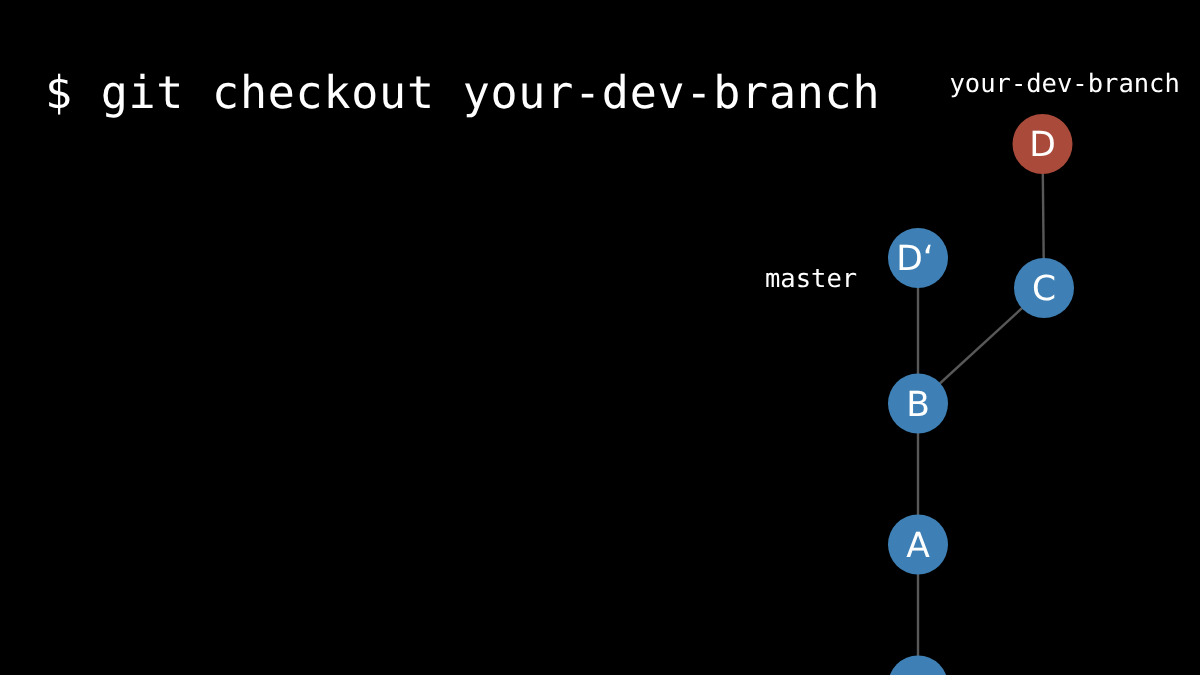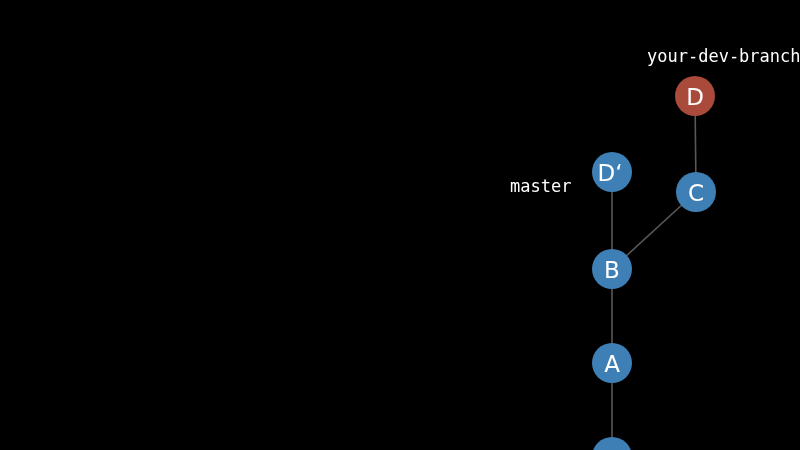--- a/index.html
+++ b/index.html
@@ -59,33 +59,34 @@
   
   .branch-label {
     position: absolute;
     font-family: "DejaVu Sans Mono", "Liberation Mono", monospace;
     font-size: 17px;
     line-height: 21px;
     color: #ffffff;
     white-space: pre;
   }
   #label-your-dev-branch {
-    left: 647px;
+    left: 633px;
     top: 46px;
   }
   #label-master {
     left: 510px;
     top: 176px;
   }
 </style>
 </head>
 <body>
 
 <div id="stage" style="background: rgb(0, 0, 0);">
 
+  <div id="command-line" style="color: rgb(255, 255, 255);">$ git checkout your-dev-branch</div>
 
   <svg id="graph-svg" viewBox="0 0 800 450" xmlns="http://www.w3.org/2000/svg">
 
     <g id="edge-layer">
       <line class="commit-edge" x1="695" y1="96" x2="696" y2="192" stroke="#585858"></line>
       <line class="commit-edge" x1="696" y1="192" x2="612" y2="269" stroke="#585858"></line>
       <line class="commit-edge" x1="612" y1="172" x2="612" y2="269" stroke="#585858"></line>
       <line class="commit-edge" x1="612" y1="269" x2="612" y2="363" stroke="#585858"></line>
       <line class="commit-edge" x1="612" y1="363" x2="612" y2="457" stroke="#585858"></line>
     </g>

